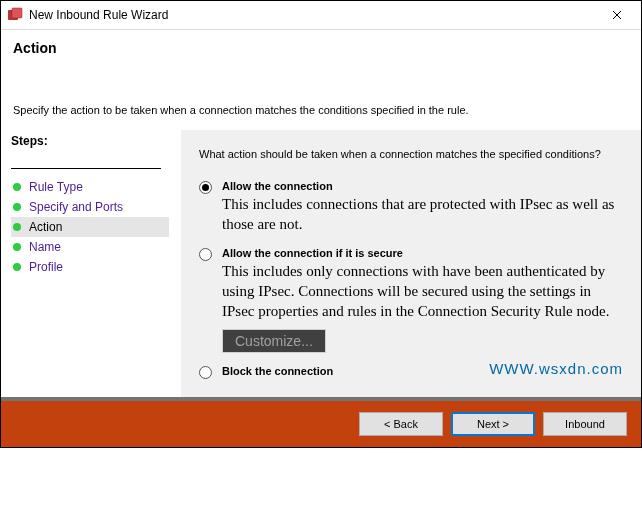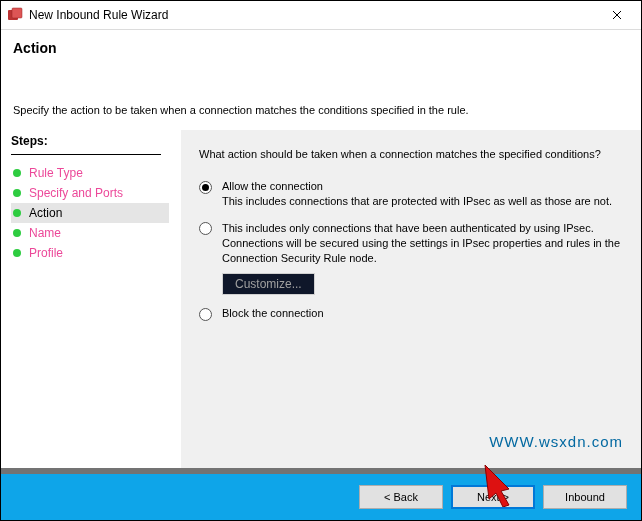--- a/index.html
+++ b/index.html
@@ -5,21 +5,21 @@
   html, body {
     margin: 0;
     padding: 0;
     font-family: "Segoe UI", Tahoma, sans-serif;
     font-size: 12px;
     color: #000;
     background: #fff;
   }
   .window {
     width: 642px;
-    height: 521px;
+    height: 448px;
     border: 1px solid #000;
     box-sizing: border-box;
     background: #fff;
     display: flex;
     flex-direction: column;
     position: relative;
   }
   
   .titlebar {
     height: 28px;
@@ -69,41 +69,41 @@
     background: #fff;
     padding: 4px 0 0 10px;
     box-sizing: border-box;
   }
   .steps-label {
     font-weight: 700;
     font-size: 12px;
     border-bottom: 1px solid #000;
     display:block;
     margin-bottom:8px;
-    padding-bottom:6px;
+    padding-bottom:20px;
     width: 150px;
   }
   .step {
     display:flex;
     align-items:center;
     height: 20px;
     padding: 0 4px 0 2px;
     font-size: 12px;
     cursor: default;
     width: 158px;
     box-sizing:border-box;
   }
   .step.active { background: #e5e5e5; }
   .bullet {
     width: 8px; height:8px; border-radius:50%;
     background: #2ecc40;
     margin-right: 8px;
     flex: none;
   }
-  .step .label { color: #ec4899; }
+  .step .label { color: #4c1d95; }
   .step.active .label { color: #000; }
 
   .content {
     flex:1;
     background:#f0f0f0;
     padding: 18px 18px 0 18px;
     box-sizing:border-box;
     position:relative;
     font-size:11px;
   }
@@ -114,42 +114,42 @@
     width:13px;height:13px;border:1px solid #555;border-radius:50%;
     margin-right:10px;flex:none;box-sizing:border-box;
     display:flex;align-items:center;justify-content:center;
     margin-top:1px;
     background:#fff;
   }
   .radio.checked::after{
     content:"";width:7px;height:7px;border-radius:50%;background:#000;
   }
   .opt-body { flex:1; }
-  .opt-title { font-weight:400; font-size:11px; margin-bottom:2px;}
-  .opt-desc  { font-size:11px; line-height: 1.35; max-width: 400px;}
+  .opt-title { font-weight:700; font-size:11px; margin-bottom:2px;}
+  .opt-desc  { font-size:15px; line-height: 1.35; max-width: 400px; font-family: Liberation Serif, serif;}
   .customize {
     margin-top:8px;
     display:inline-block;
     padding: 3px 12px;
-    background:#0f172a;
+    background:#404040;
     border:1px solid #d0d0d0;
     color:#a0a0a0;
-    font-size:12px;
+    font-size:14px;
   }
 
   
   .footer {
     height: 46px;
-    border-top: 6px solid #737373;
+    border-top: 4px solid #737373;
     display:flex;
     align-items:center;
     justify-content:flex-end;
     padding: 0 14px;
     gap: 8px;
-    background:#0ea5e9;
+    background:#c2410c;
   }
   .btn {
     min-width: 84px;
     height: 24px;
     background:#e1e1e1;
     border:1px solid #adadad;
     font-size:11px;
     display:flex;align-items:center;justify-content:center;
     box-sizing:border-box;
     cursor:default;
@@ -236,21 +236,22 @@
         <span class="radio checked"></span>
         <div class="opt-body">
           <div class="opt-title">Allow the connection</div>
           <div class="opt-desc">This includes connections that are protected with IPsec as well as those are not.</div>
         </div>
       </div>
 
       <div class="option">
         <span class="radio"></span>
         <div class="opt-body">
-          <div class="opt-desc">This includes only connections that have been authenticated by using IPsec.  Connections will be secured using the settings in IPsec properties and rules in the Connection Security Rule node.</div>
+          <div class="opt-title">Allow the connection if it is secure</div>
+          <div class="opt-desc">This includes only connections with have been authenticated by using IPsec.  Connections will be secured using the settings in IPsec properties and rules in the Connection Security Rule node.</div>
           <span class="customize">Customize...</span>
         </div>
       </div>
 
       <div class="option" style="margin-top:10px;">
         <span class="radio"></span>
         <div class="opt-body">
           <div class="opt-title">Block the connection</div>
         </div>
       </div>

